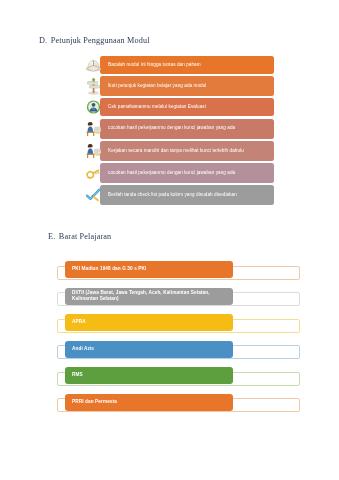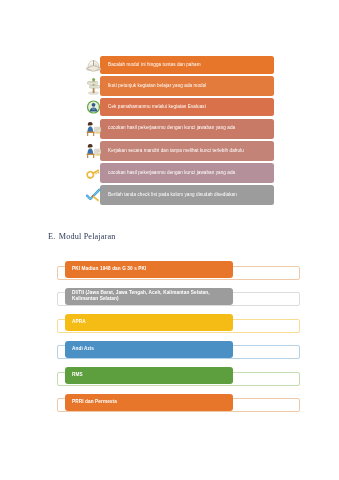--- a/index.html
+++ b/index.html
@@ -124,20 +124,23 @@
     color: #ffffff;
     font-weight: bold;
     letter-spacing: 0.1px;
   }
 </style>
 </head>
 <body>
 
 <div class="page">
 
+  <div class="section-heading" id="heading-d">
+    <span class="sec-letter">D.</span><span>Petunjuk Penggunaan Modul</span>
+  </div>
 
   <div class="instructions">
 
     <div class="instr-row">
       <div class="instr-icon">
         <svg width="17" height="15" viewBox="0 0 17 15">
           <ellipse cx="8.5" cy="11" rx="7.5" ry="2.6" fill="#d6cfc2"></ellipse>
           <path d="M1.3 10.3 L8.5 7.3 L15.7 10.3 L8.5 13.2 Z" fill="#efe9dd" stroke="#b9ae99" stroke-width="0.5"></path>
           <path d="M3 9.6 C3 5.5 5 3 8.5 2.6 L8.5 7.6 C6 7.9 4.6 8.6 3 9.6 Z" fill="#ffffff" stroke="#a89a82" stroke-width="0.5"></path>
           <path d="M14 9.6 C14 5.5 12 3 8.5 2.6 L8.5 7.6 C11 7.9 12.4 8.6 14 9.6 Z" fill="#f7f4ee" stroke="#a89a82" stroke-width="0.5"></path>
@@ -251,21 +254,21 @@
         </svg>
       </div>
       <div class="instr-bar" style="background:#9c9c9c">
         <span class="instr-text">Berilah tanda check list pada kolom yang disudah disediakan</span>
       </div>
     </div>
 
   </div>
 
   <div class="section-heading" id="heading-e">
-    <span class="sec-letter">E.</span><span>Modul Pelajaran</span>
+    <span class="sec-letter">E.</span><span>Barat Pelajaran</span>
   </div>
 
   <div class="materi">
 
     <div class="materi-row">
       <div class="materi-outline" style="border-color:#f0c9a8"></div>
       <div class="materi-fill" style="background:#e8762a">
         <span class="materi-text">PKI Madiun 1948 dan G 30 s PKI</span>
       </div>
     </div>

